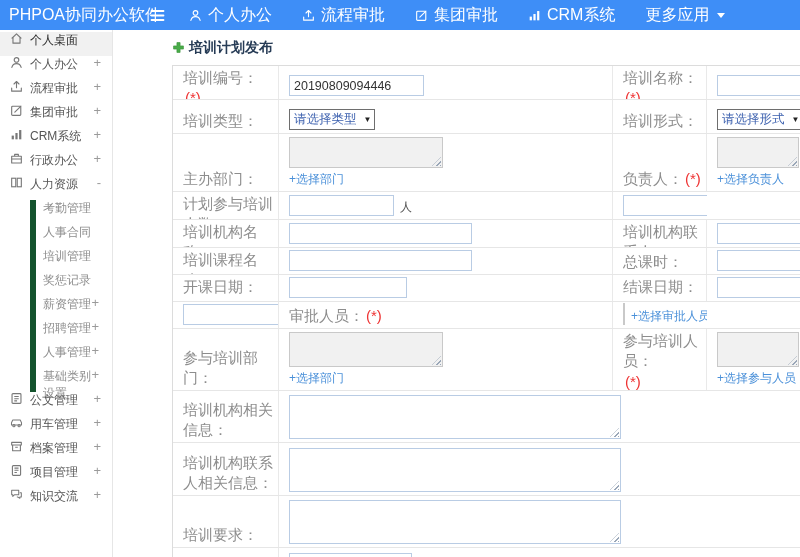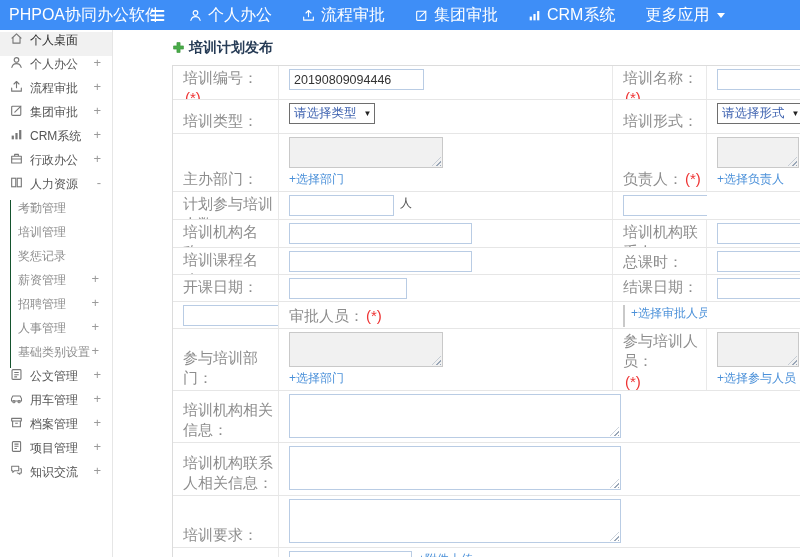--- a/index.html
+++ b/index.html
@@ -15,39 +15,39 @@
   .nav-item .icon,.side-item .icon{display:inline-flex;line-height:0}
   .nav-caret{display:inline-flex;margin-left:2px}
 
   
   .sidebar{position:absolute;top:30px;left:0;width:112px;bottom:0;background:#fff;
            border-right:1px solid #e6e6e6;padding-top:2px;font-size:12px}
   .side-item{height:24px;display:flex;align-items:flex-start;padding-left:10px;color:#555;cursor:pointer}
   .side-item .icon{width:14px;margin-right:6px;color:#787878}
   .side-item.active{background:#f1f1f1;color:#2e2e2e}
   .expander{margin-left:auto;margin-right:11px;color:#9a9a9a;font-size:13px;line-height:1}
-  .sub{margin-left:10px;border-left:1px solid #14532d}
+  .sub{margin-left:30px;border-left:6px solid #14532d}
   .sub .side-item{padding-left:7px;color:#8d8d8d}
   .sub .expander{margin-right:13px}
 
   
   .content{position:absolute;left:113px;top:30px;bottom:0;width:687px;padding:9px 0 0 59px}
   .page-title{display:flex;align-items:center;gap:4px;font-size:14px;font-weight:bold;color:#273c56;height:17px}
   .page-title .icon{display:inline-flex;line-height:0}
 
   
   .form-table{margin-top:9px;width:780px;border:1px solid #dcdcdc;background:#fff}
   .frow{display:grid;grid-template-columns:106px 334px 94px 246px;border-bottom:1px solid #e6e6e6;box-sizing:border-box}
   .frow.full{grid-template-columns:106px 674px}
   .frow>div{border-right:1px solid #e9e9e9;box-sizing:border-box;overflow:hidden}
   .frow>div:last-child{border-right:none}
   .fcell-label{display:flex;align-items:flex-end;flex-wrap:wrap;padding:2px 4px 2px 10px;
                color:#8d8d8d;font-size:15px;line-height:1.35}
   .req{color:#e33;margin-left:2px}
-  .fcell-field{display:flex;align-items:flex-start;padding:3px 10px;gap:6px}
+  .fcell-field{display:flex;align-items:flex-end;padding:3px 10px;gap:6px}
   .fcell-field.stack{flex-direction:column;align-items:flex-start;justify-content:center;gap:3px}
   .inp{height:21px;border:1px solid #b9cce4;font:12.5px "Liberation Sans","DejaVu Sans",sans-serif;
        padding:0 4px;color:#333;box-sizing:border-box;background:#fff}
   .select-box{border:1px solid #6e6e6e;padding:1px 3px 1px 4px;display:inline-flex;align-items:center;
               gap:7px;color:#3a5fae;font-size:12.5px;background:#fff;cursor:pointer}
   .sel-caret{font-size:8px;color:#222}
   .link{color:#4a90d9;font-size:12px;cursor:pointer;white-space:nowrap}
   .suffix{color:#555;font-size:12px}
   .grayarea{background:#f1f1f1;border:1px solid #c9c9c9;position:relative}
   .whitearea{background:#fff;border:1px solid #b9cce4;position:relative}
@@ -208,20 +208,23 @@
         </svg>
       </span>
       <span class="lbl">人力资源</span>
       <span class="expander">-</span>
     </div>
     <div class="sub">
       <div class="side-item">
         <span class="lbl">考勤管理</span>
       </div>
       <div class="side-item">
+        <span class="lbl">人事合同</span>
+      </div>
+      <div class="side-item">
         <span class="lbl">培训管理</span>
       </div>
       <div class="side-item">
         <span class="lbl">奖惩记录</span>
       </div>
       <div class="side-item">
         <span class="lbl">薪资管理</span>
         <span class="expander">+</span>
       </div>
       <div class="side-item">

